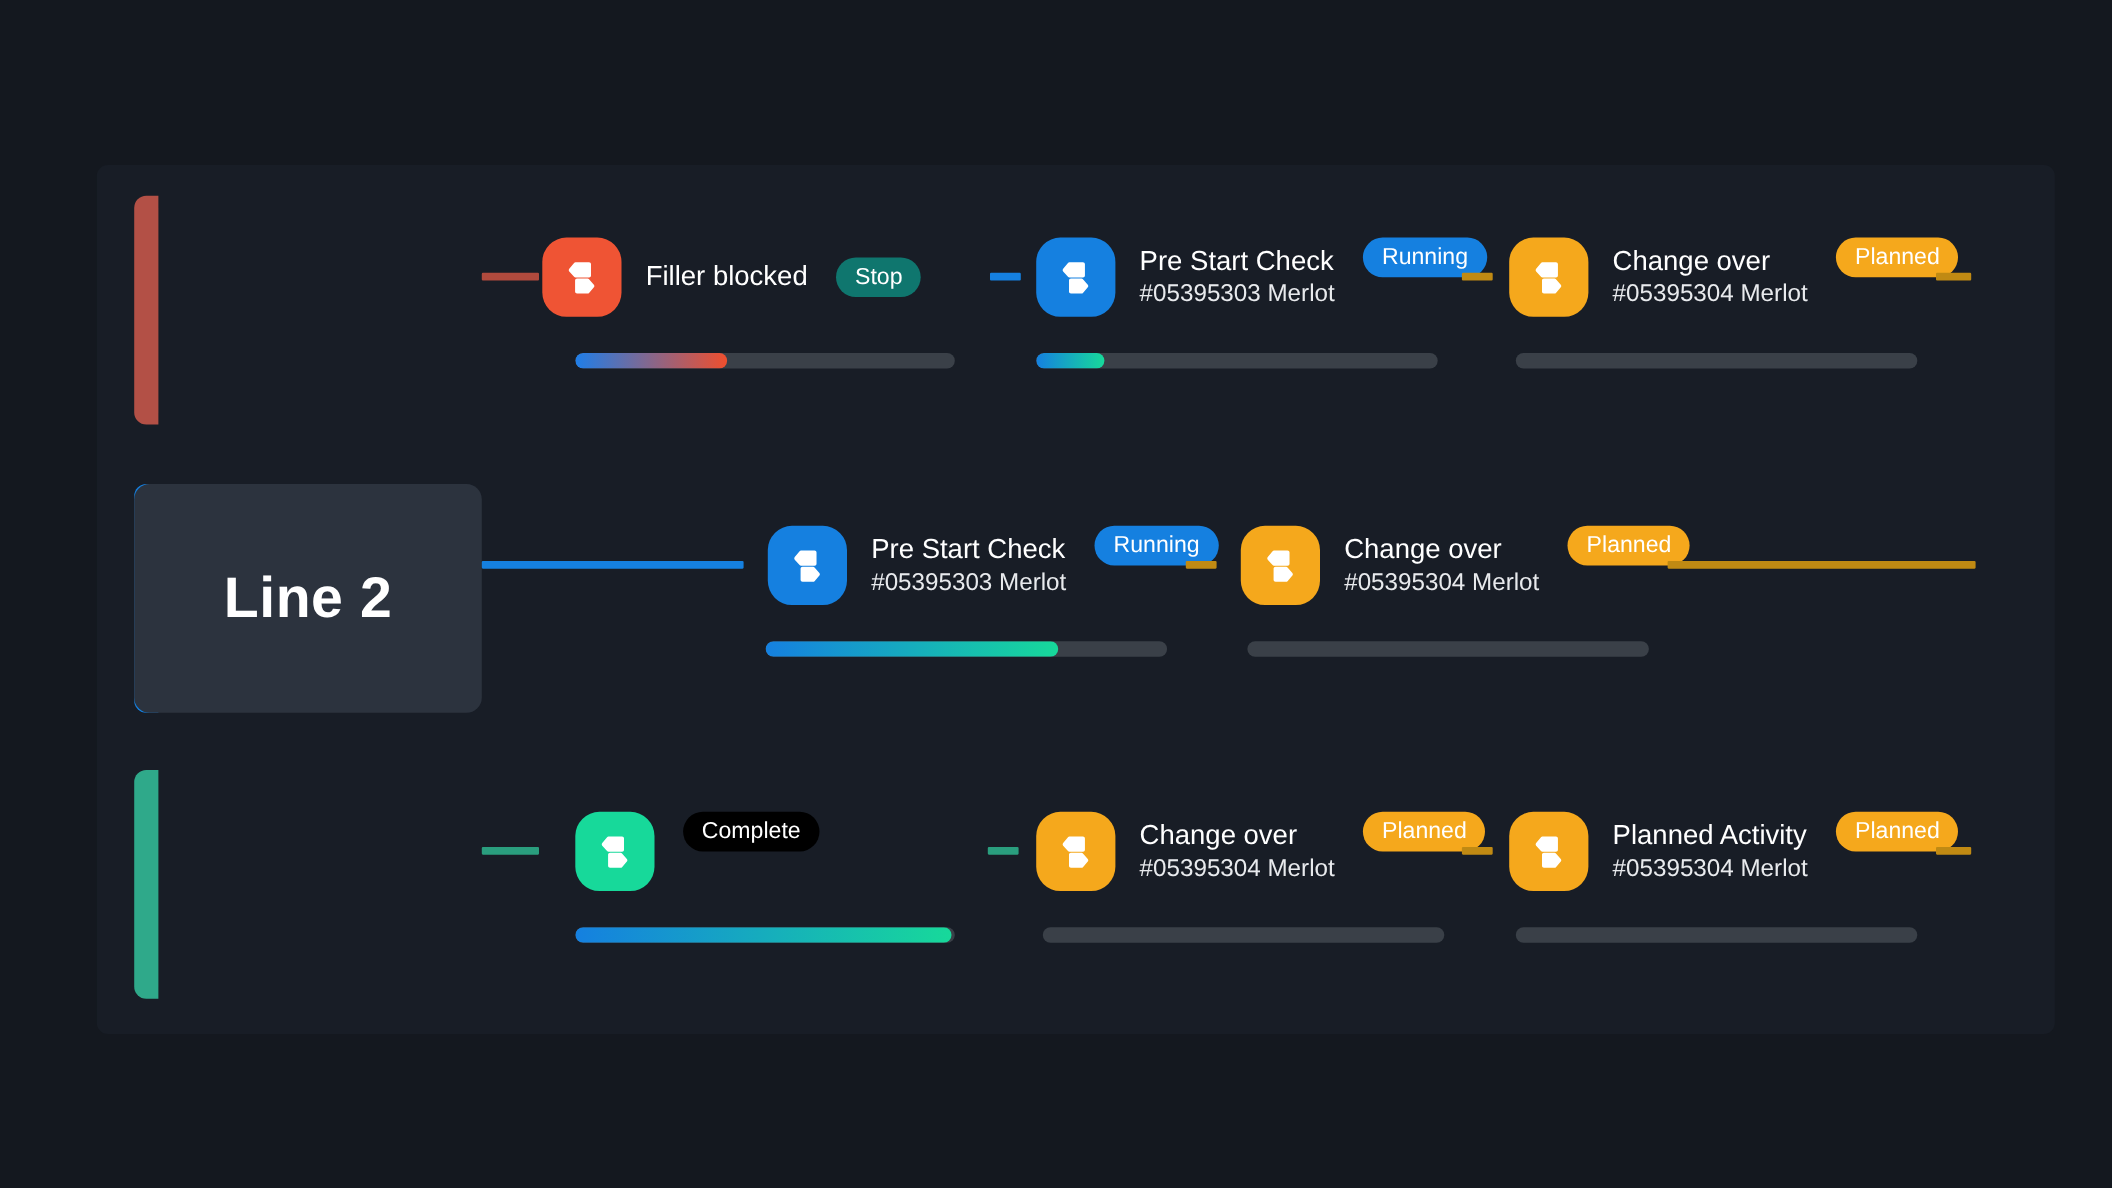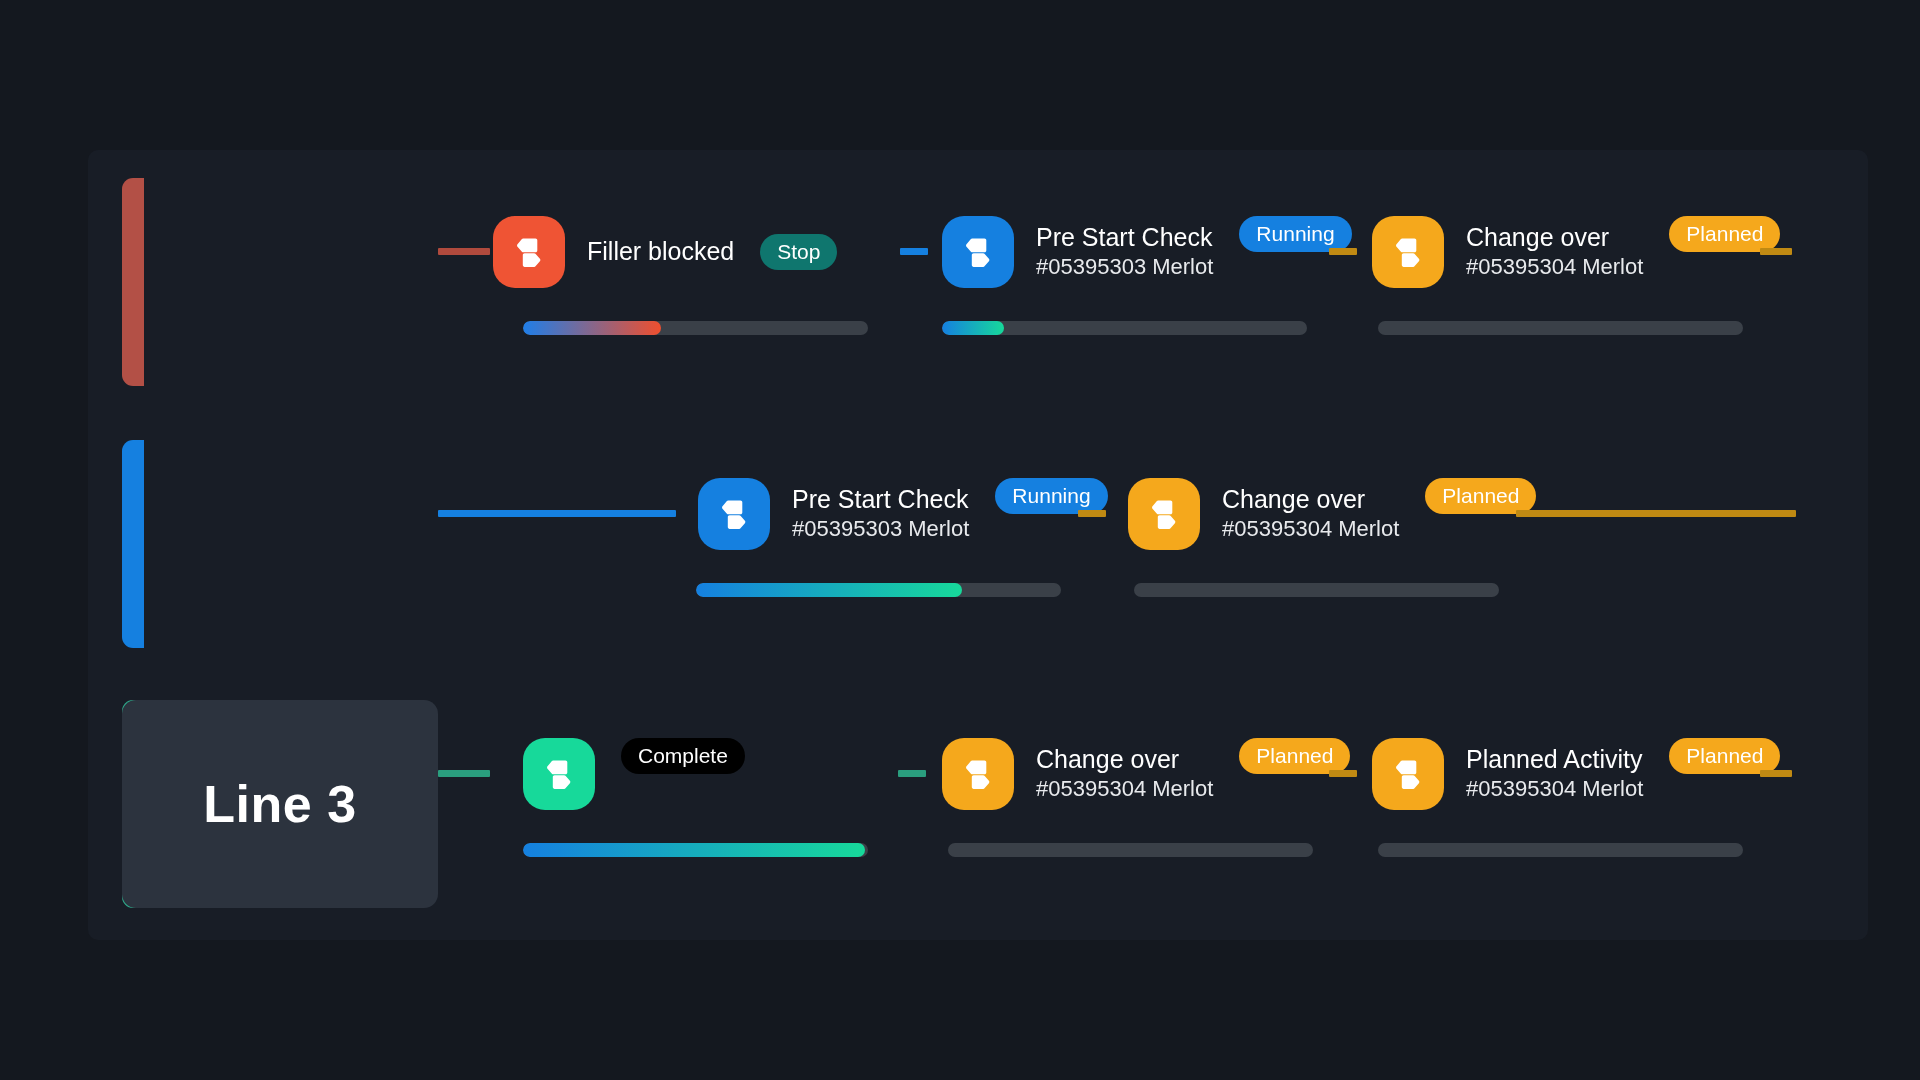--- a/index.html
+++ b/index.html
@@ -205,20 +205,23 @@
             <div class="badge" style="background: rgb(245, 168, 28);">Planned</div>
           </div>
           <div class="pbar" style="left: 1378px; width: 365px; top: 143px;">
             <div class="pfill" style="width: 0%; background: linear-gradient(90deg, rgb(21, 128, 224), rgb(23, 217, 154));"></div>
           </div>
           <div class="conn" style="left: 1760px; width: 32px; top: 70px; background: rgb(192, 138, 19);"></div>
         </div>
       </div>
       <div class="row r2">
         <div class="line-accent" style="background: rgb(21, 128, 224);"></div>
+        <div class="line-card">
+          <div class="line-title">Line 2</div>
+        </div>
         <div class="conn" style="left: 438px; width: 238px; top: 70px; background: rgb(21, 128, 224);"></div>
         <div class="task" style="left: 0px;">
           <div class="task-head" style="left: 698px; top: 38px;">
             <div class="task-icon" style="background: rgb(21, 128, 224);">
               <svg viewBox="0 0 40 40" xmlns="http://www.w3.org/2000/svg">
                 <path fill="#ffffff" d="M14.2 6.5h12.3c1.0 0 1.8 0.8 1.8 1.8v10.2c0 1.0-0.8 1.8-1.8 1.8H14.2c-0.5 0-1.0-0.2-1.3-0.6l-4.4-4.9c-0.6-0.7-0.6-1.8 0-2.5l4.4-5.2c0.3-0.4 0.8-0.6 1.3-0.6z"></path>
                 <path fill="#ffffff" d="M15.6 21.2h9.6c0.5 0 1.0 0.2 1.3 0.6l4.4 5.0c0.6 0.7 0.6 1.7 0 2.4l-4.4 5.1c-0.3 0.4-0.8 0.6-1.3 0.6h-9.6c-1.0 0-1.8-0.8-1.8-1.8V23c0-1.0 0.8-1.8 1.8-1.8z"></path>
               </svg>
             </div>
             <div class="task-text">
@@ -247,23 +250,20 @@
             <div class="badge" style="background: rgb(245, 168, 28);">Planned</div>
           </div>
           <div class="pbar" style="left: 1134px; width: 365px; top: 143px;">
             <div class="pfill" style="width: 0%; background: linear-gradient(90deg, rgb(21, 128, 224), rgb(23, 217, 154));"></div>
           </div>
           <div class="conn" style="left: 1516px; width: 280px; top: 70px; background: rgb(192, 138, 19);"></div>
         </div>
       </div>
       <div class="row r3">
         <div class="line-accent" style="background: rgb(47, 169, 138);"></div>
-        <div class="line-card">
-          <div class="line-title">Line 3</div>
-        </div>
         <div class="conn" style="left: 438px; width: 52px; top: 70px; background: rgb(42, 158, 126);"></div>
         <div class="task" style="left: 0px;">
           <div class="task-head" style="left: 523px; top: 38px;">
             <div class="task-icon" style="background: rgb(23, 217, 154);">
               <svg viewBox="0 0 40 40" xmlns="http://www.w3.org/2000/svg">
                 <path fill="#ffffff" d="M14.2 6.5h12.3c1.0 0 1.8 0.8 1.8 1.8v10.2c0 1.0-0.8 1.8-1.8 1.8H14.2c-0.5 0-1.0-0.2-1.3-0.6l-4.4-4.9c-0.6-0.7-0.6-1.8 0-2.5l4.4-5.2c0.3-0.4 0.8-0.6 1.3-0.6z"></path>
                 <path fill="#ffffff" d="M15.6 21.2h9.6c0.5 0 1.0 0.2 1.3 0.6l4.4 5.0c0.6 0.7 0.6 1.7 0 2.4l-4.4 5.1c-0.3 0.4-0.8 0.6-1.3 0.6h-9.6c-1.0 0-1.8-0.8-1.8-1.8V23c0-1.0 0.8-1.8 1.8-1.8z"></path>
               </svg>
             </div>
             <div class="badge" style="background: #000000;">Complete</div>

